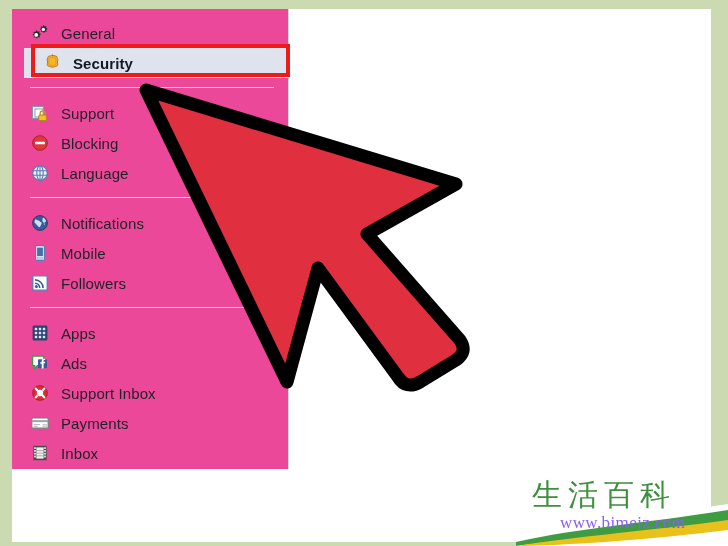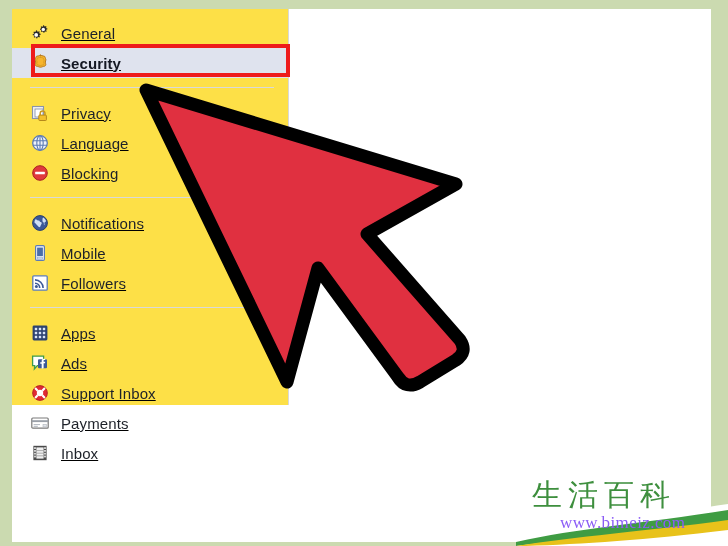--- a/index.html
+++ b/index.html
@@ -51,24 +51,23 @@
     height: 533px;
     background: #ffffff;
   }
 
   
   .sidebar {
     position: absolute;
     left: 0;
     top: 0;
     width: 276px;
-    height: 396px;
-    background: #fde047;
+    height: 460px;
+    background: #ec4899;
     border-right: 1px solid #d8d8d8;
-    text-decoration: underline;
   }
   .nav-group {
     padding: 0;
   }
   .nav-divider {
     height: 1px;
     background: #d9d9d9;
     margin: 9px 14px 10px 18px;
   }
   .nav-item {
@@ -87,20 +86,21 @@
     display: block;
   }
   .nav-item .lbl {
     font-size: 15px;
     color: #1d2129;
     white-space: nowrap;
     letter-spacing: 0.1px;
   }
   .nav-item.selected {
     background: #dfe3ee;
+    margin-left: 12px;
   }
   .nav-item.selected .lbl {
     font-weight: bold;
     color: #141823;
   }
 
   
   .group-top { padding-top: 9px; }
 
   
@@ -198,43 +198,43 @@
 
         <div class="nav-item">
           <span class="ico">
             <svg viewBox="0 0 20 20" width="20" height="20">
               <rect x="2.5" y="3.5" width="11" height="12" fill="#f2f4f8" stroke="#8a94ab" stroke-width="1.1"></rect>
               <rect x="5" y="6" width="8" height="8" fill="#ffffff" stroke="#8a94ab" stroke-width="0.9"></rect>
               <path d="M10.2 12.4v-2.1a2.4 2.4 0 0 1 4.8 0v2.1" fill="none" stroke="#c9991f" stroke-width="1.5"></path>
               <rect x="8.8" y="12.1" width="7.6" height="5.4" rx="0.8" fill="#f3c12c" stroke="#b5881a" stroke-width="1"></rect>
             </svg>
           </span>
-          <span class="lbl">Privacy</span>
-        </div>
-
+          <span class="lbl">Support</span>
+        </div>
+
+
+        <div class="nav-item">
+          <span class="ico">
+            <svg viewBox="0 0 20 20" width="20" height="20">
+              <circle cx="10" cy="10" r="7.3" fill="#e0393c" stroke="#a81f22" stroke-width="1"></circle>
+              <rect x="5.2" y="8.8" width="9.6" height="2.5" rx="0.5" fill="#ffffff"></rect>
+            </svg>
+          </span>
+          <span class="lbl">Blocking</span>
+        </div>
 
         <div class="nav-item">
           <span class="ico">
             <svg viewBox="0 0 20 20" width="20" height="20">
               <circle cx="10" cy="10" r="7.3" fill="#eef2fa" stroke="#5b7bb5" stroke-width="1.3"></circle>
               <ellipse cx="10" cy="10" rx="3.2" ry="7.3" fill="none" stroke="#5b7bb5" stroke-width="1.1"></ellipse>
               <path d="M2.9 7.7h14.2M2.9 12.3h14.2M10 2.7v14.6" stroke="#5b7bb5" stroke-width="1.1" fill="none"></path>
             </svg>
           </span>
           <span class="lbl">Language</span>
-        </div>
-
-        <div class="nav-item">
-          <span class="ico">
-            <svg viewBox="0 0 20 20" width="20" height="20">
-              <circle cx="10" cy="10" r="7.3" fill="#e0393c" stroke="#a81f22" stroke-width="1"></circle>
-              <rect x="5.2" y="8.8" width="9.6" height="2.5" rx="0.5" fill="#ffffff"></rect>
-            </svg>
-          </span>
-          <span class="lbl">Blocking</span>
         </div>
       </div>
 
       <div class="nav-divider"></div>
 
       <div class="nav-group">
 
         <div class="nav-item">
           <span class="ico">
             <svg viewBox="0 0 20 20" width="20" height="20">

